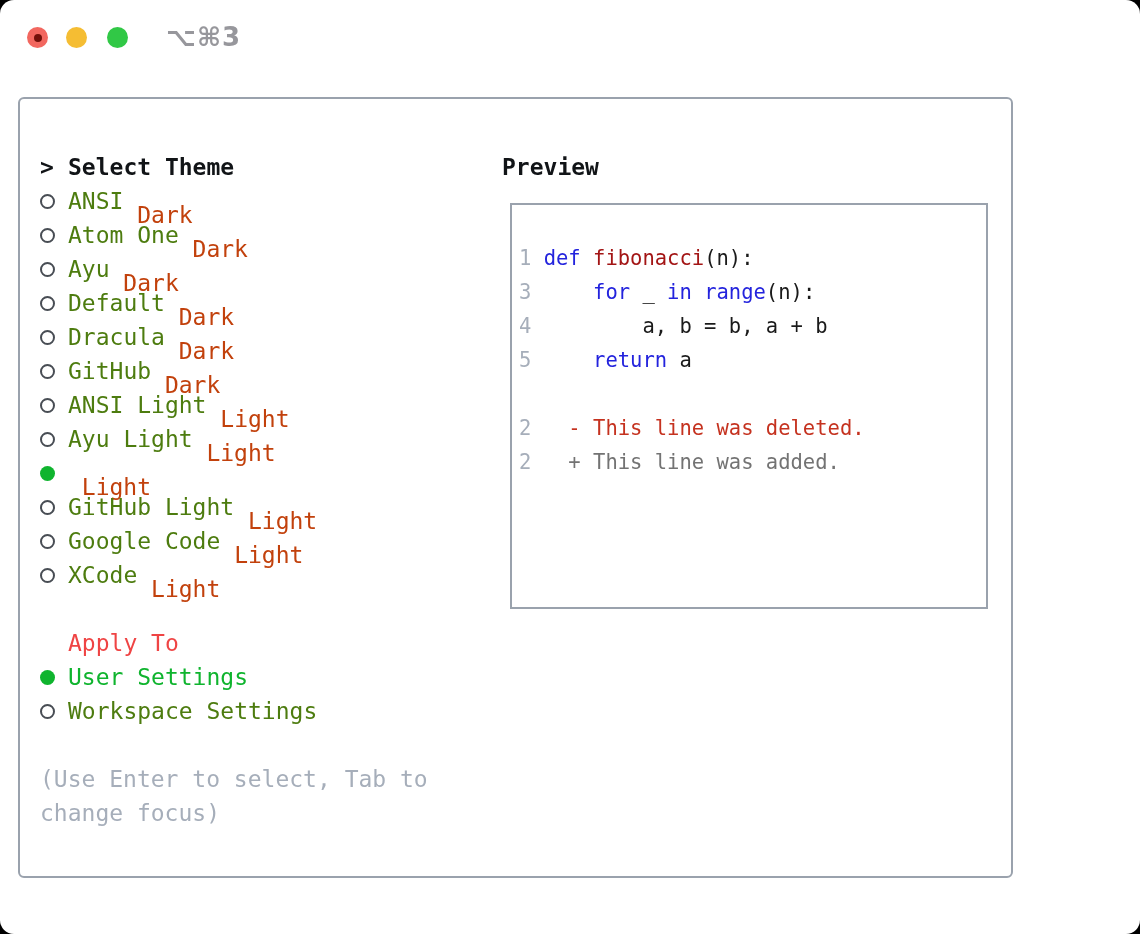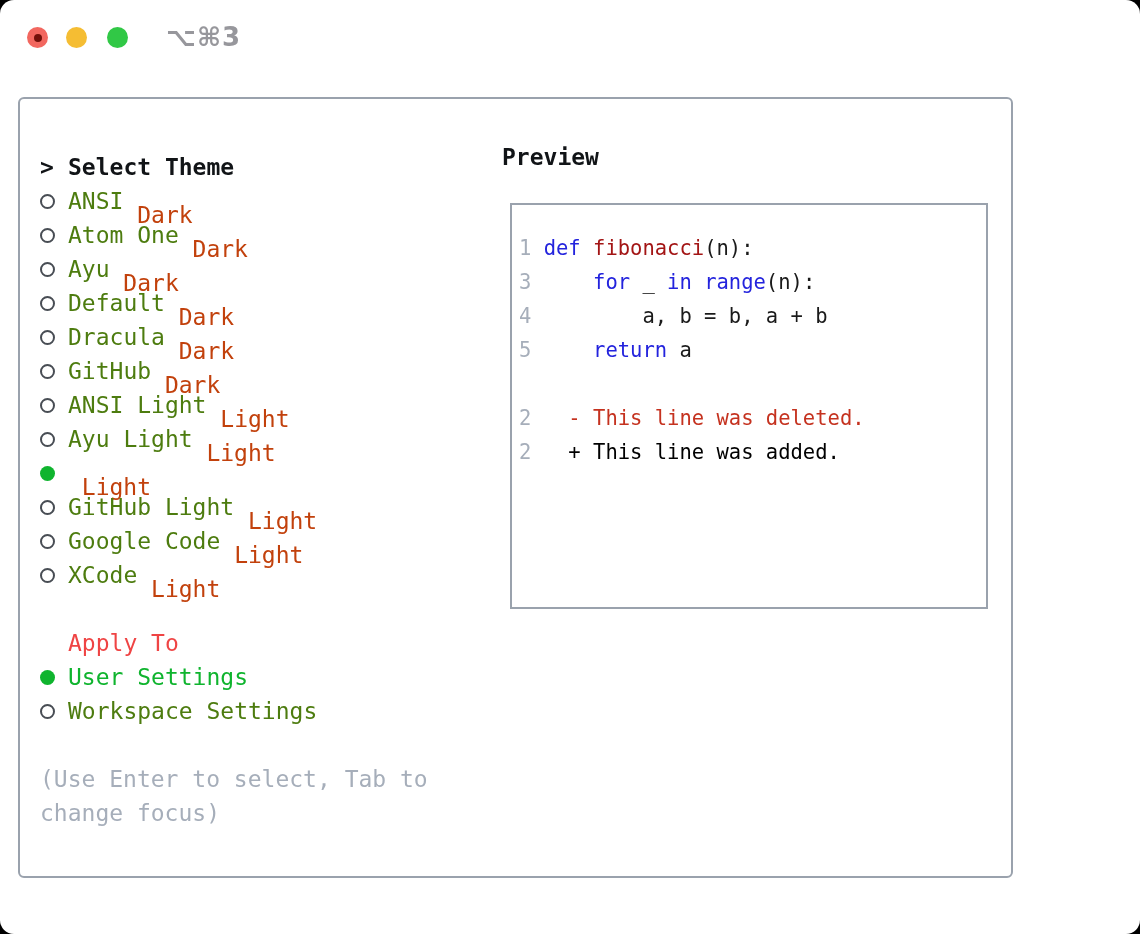--- a/index.html
+++ b/index.html
@@ -46,36 +46,36 @@
   .dot.filled { border: none; background: #0fb42e; }
   .row .name { color: #4d7c0f; }
   .row.selected .name { color: #0fb42e; }
   .tag { color: #c2410c; margin-left: 13.8px; margin-top: 28px; }
   .row.header-row { font-weight: bold; color: #111417; }
   .row.subheader-row { color: #ef4444; }
   .row.help { color: #a6aeba; }
 
   
   .preview-title {
-    position: absolute; left: 482px; top: 41px; height: 34px;
+    position: absolute; left: 482px; top: 51px; height: 34px;
     display: flex; align-items: center;
     font-size: 23px; font-weight: bold; color: #111417;
   }
   .preview-box {
     position: absolute; left: 490px; top: 104px; width: 478px; height: 406px;
     border: 2px solid #9aa2ad; background: #fff;
   }
-  .code { padding: 26px 0 0 7px; font-size: 20.5px; }
+  .code { padding: 26px 0 0 7px; font-size: 20.5px; margin-top: 10px; }
   .code-line { height: 34px; line-height: 34px; white-space: pre; font-size: 20.5px; color: #1a1a1a; }
   .ln  { display: inline-block; width: 2ch; color: #a6aeba; }
   .kw  { color: #2323dd; }
   .fn  { color: #a31515; }
   .ctx { color: #8e959c; }
   .del { color: #c5321f; }
-  .add { color: #000000; }
+  .add { color: #737373; }
 </style>
 </head>
 <body>
 
 <div class="window">
 
   <div class="titlebar">
     <span class="light red"></span>
     <span class="light yellow"></span>
     <span class="light green"></span>

